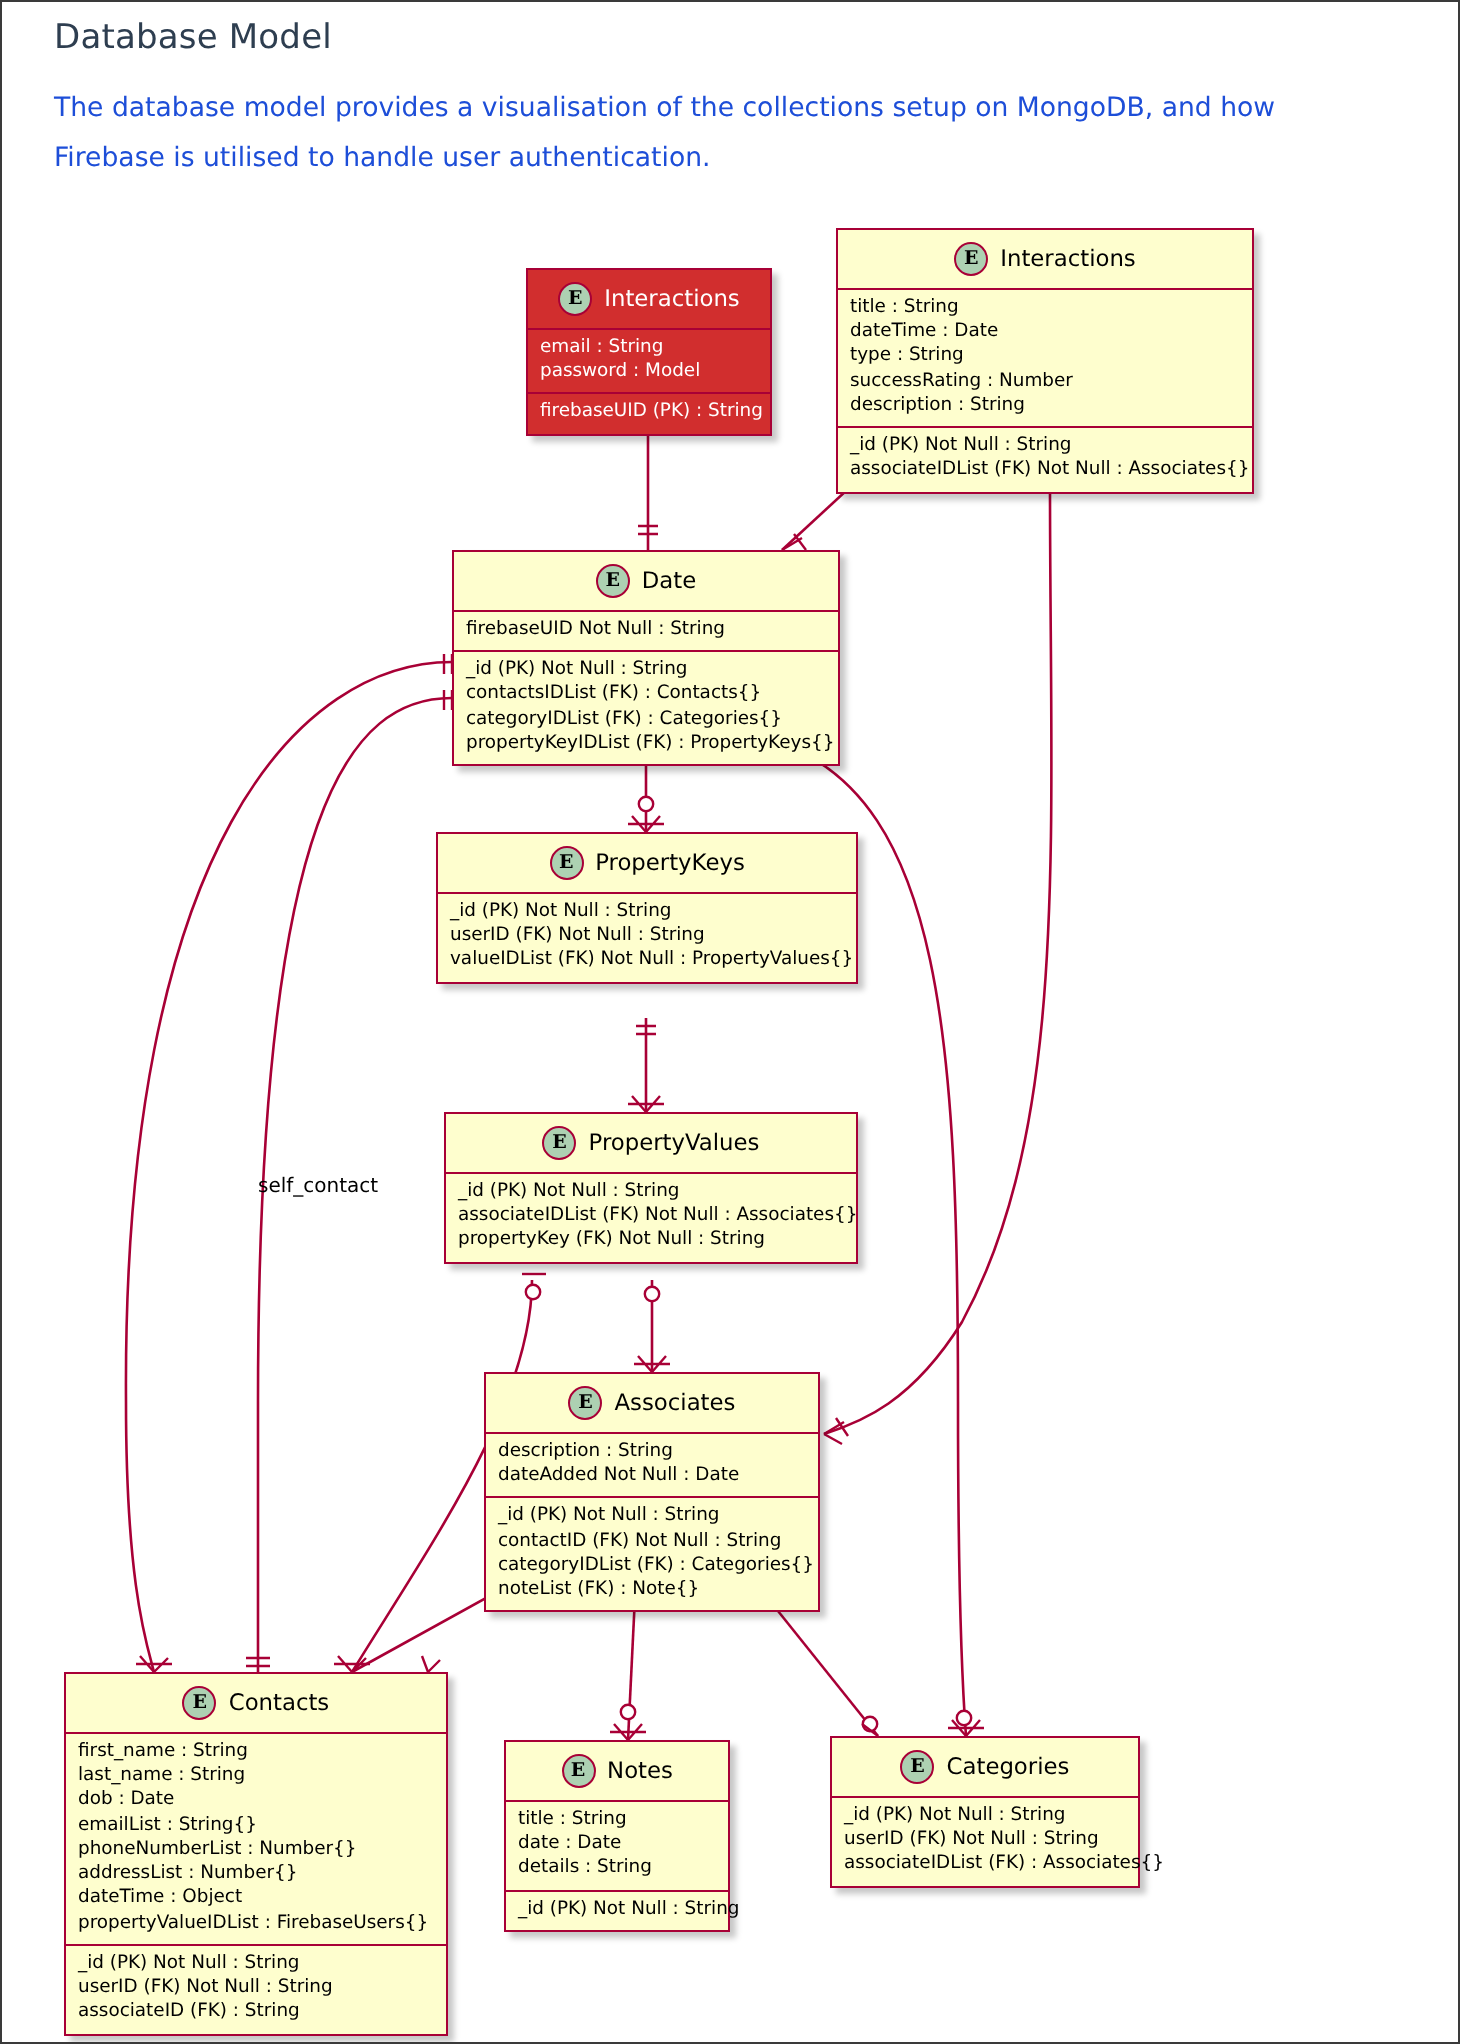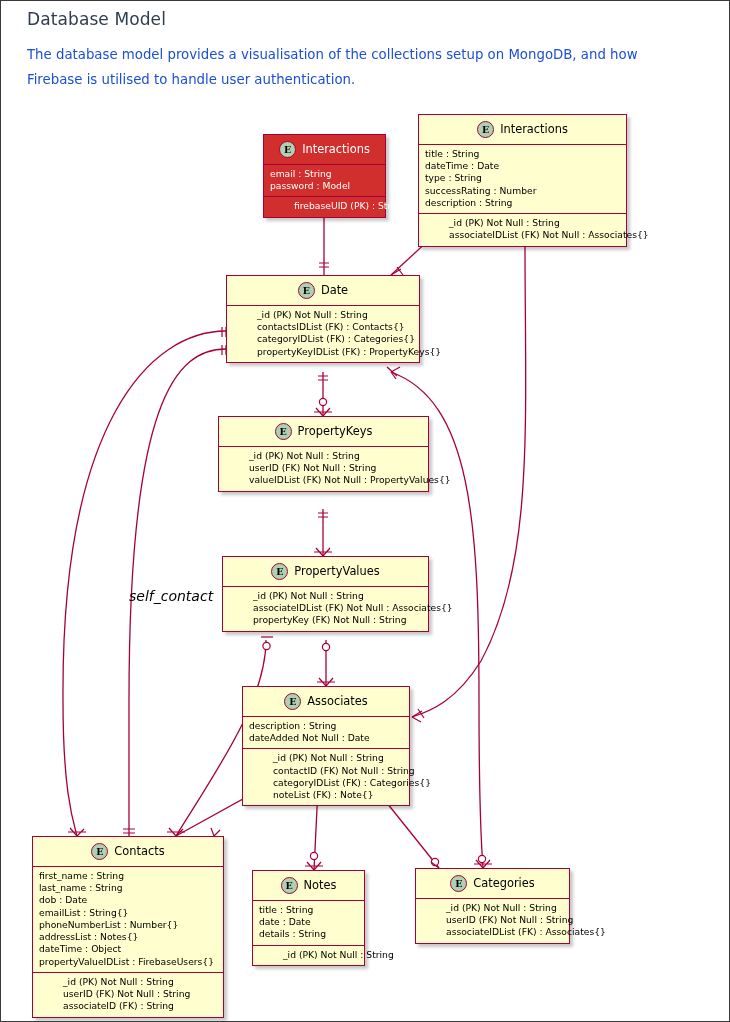--- a/index.html
+++ b/index.html
@@ -100,37 +100,35 @@
     font-size: 9.5px;
     line-height: 1;
     flex: 0 0 auto;
   }
   .ent-section {
     padding: 3px 6px 4px 6px;
     border-bottom: 1.4px solid #a80036;
   }
   .ent-section:last-child {
     border-bottom: none;
-    margin-left: 24px;
   }
   .ent-row {
     line-height: 1.33;
     white-space: nowrap;
     font-size: 9.2px;
   }
 
   
   .edge-label {
     position: absolute;
-    font-size: 14px;
+    font-size: 10px;
     color: #000000;
     background: transparent;
     white-space: nowrap;
     z-index: 6;
-    font-style: italic;
   }
 </style>
 </head>
 <body>
 
 <div id="page">
 
   <div id="header">
     <h1 id="doc-title">Database Model</h1>
     <p id="doc-desc">The database model provides a visualisation of the collections setup on MongoDB, and how Firebase is utilised to handle user authentication.</p>
@@ -235,20 +233,23 @@
             <div class="ent-row">_id (PK) Not Null : String</div>
             <div class="ent-row">associateIDList (FK) Not Null : Associates{}</div>
           </div>
         </div>
         <div class="entity" style="left: 225px; top: 274px; width: 194px;">
           <div class="ent-title">
             <span class="ent-badge">E</span>
             <span>Date</span>
           </div>
           <div class="ent-section">
+            <div class="ent-row">firebaseUID Not Null : String</div>
+          </div>
+          <div class="ent-section">
             <div class="ent-row">_id (PK) Not Null : String</div>
             <div class="ent-row">contactsIDList (FK) : Contacts{}</div>
             <div class="ent-row">categoryIDList (FK) : Categories{}</div>
             <div class="ent-row">propertyKeyIDList (FK) : PropertyKeys{}</div>
           </div>
         </div>
         <div class="entity" style="left: 217px; top: 415px; width: 211px;">
           <div class="ent-title">
             <span class="ent-badge">E</span>
             <span>PropertyKeys</span>
@@ -290,21 +291,21 @@
           <div class="ent-title">
             <span class="ent-badge">E</span>
             <span>Contacts</span>
           </div>
           <div class="ent-section">
             <div class="ent-row">first_name : String</div>
             <div class="ent-row">last_name : String</div>
             <div class="ent-row">dob : Date</div>
             <div class="ent-row">emailList : String{}</div>
             <div class="ent-row">phoneNumberList : Number{}</div>
-            <div class="ent-row">addressList : Notes{}</div>
+            <div class="ent-row">addressList : Number{}</div>
             <div class="ent-row">dateTime : Object</div>
             <div class="ent-row">propertyValueIDList : FirebaseUsers{}</div>
           </div>
           <div class="ent-section">
             <div class="ent-row">_id (PK) Not Null : String</div>
             <div class="ent-row">userID (FK) Not Null : String</div>
             <div class="ent-row">associateID (FK) : String</div>
           </div>
         </div>
         <div class="entity" style="left: 251px; top: 869px; width: 113px;">

